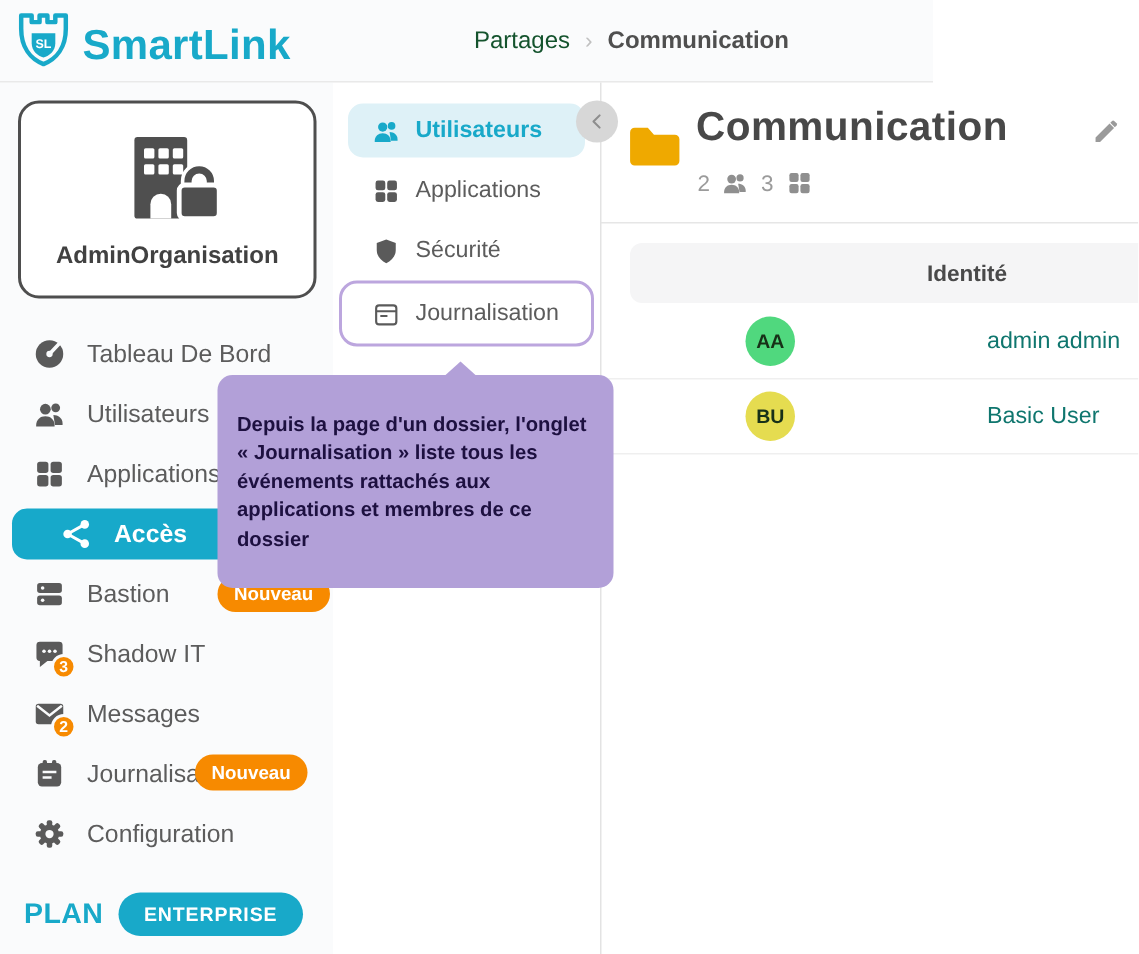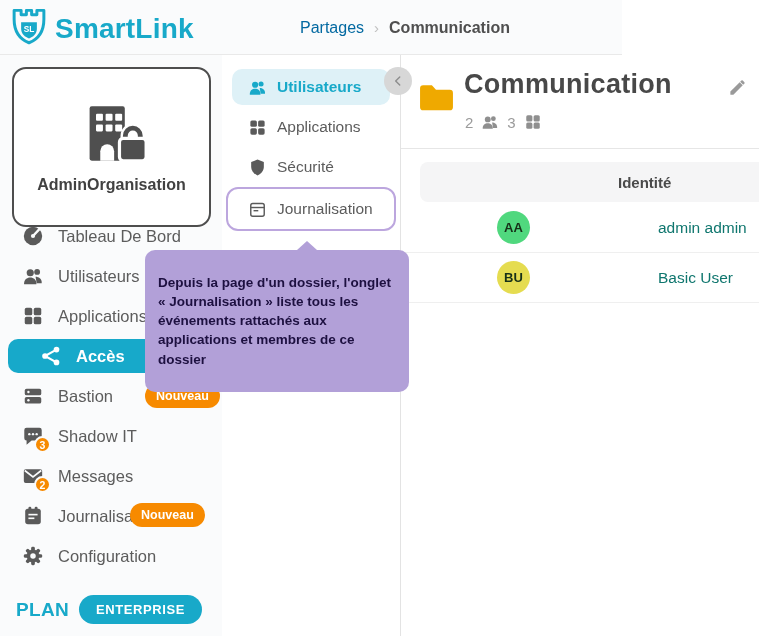--- a/index.html
+++ b/index.html
@@ -6,27 +6,27 @@
   html,body { width:759px; height:636px; }
   body { font-family: "Liberation Sans", "DejaVu Sans", sans-serif; background:#fff; }
   .app { position:relative; width:759px; height:636px; overflow:hidden; background:#fff; }
 
   
   .topbar { position:absolute; left:0; top:0; width:622px; height:55px;
             background:#fafbfc; border-bottom:1px solid #e9e9e9; z-index:2; }
   .brand { position:absolute; left:8px; top:4px; display:flex; align-items:center; gap:5px; }
   .brand-name { font-size:28px; font-weight:800; color:#18a9c9; letter-spacing:.2px; }
   .breadcrumb { position:absolute; left:300px; top:0; height:55px; display:flex; align-items:center; gap:10px; font-size:16px; }
-  .bc-parent { color:#0369a1; }
+  .bc-parent { color:#14532d;margin-left:16px; }
   .bc-sep { color:#c0c0c0; font-size:15px; }
   .bc-current { color:#4f4f4f; font-weight:700; }
 
   
   .sidebar { position:absolute; left:0; top:55px; width:222px; height:581px; background:#fafbfc; }
-  .org-card { position:absolute; left:12px; top:12px; width:199px; height:160px;
+  .org-card { position:absolute; left:12px; top:12px; width:199px; height:132px;
               background:#fff; border:2px solid #4e4e4e; border-radius:14px;
               display:flex; flex-direction:column; align-items:center; justify-content:center; gap:7px; cursor:pointer; }
   .org-name { font-size:16px; font-weight:700; color:#414141; }
 
   .menu { position:absolute; top:161px; left:0; right:0; }
   .mi { height:40px; display:flex; align-items:center; padding-left:22px; gap:14px;
         color:#5c5c5c; font-size:16.5px; position:relative; cursor:pointer; white-space:nowrap; }
   .mi-icon { width:22px; height:22px; color:#5a5a5a; flex:none; position:relative; }
   .mi-icon svg { width:100%; height:100%; display:block; }
   .mi.active { background:#17a9ca; border-radius:10px; margin:3px 10px 3px 8px;

